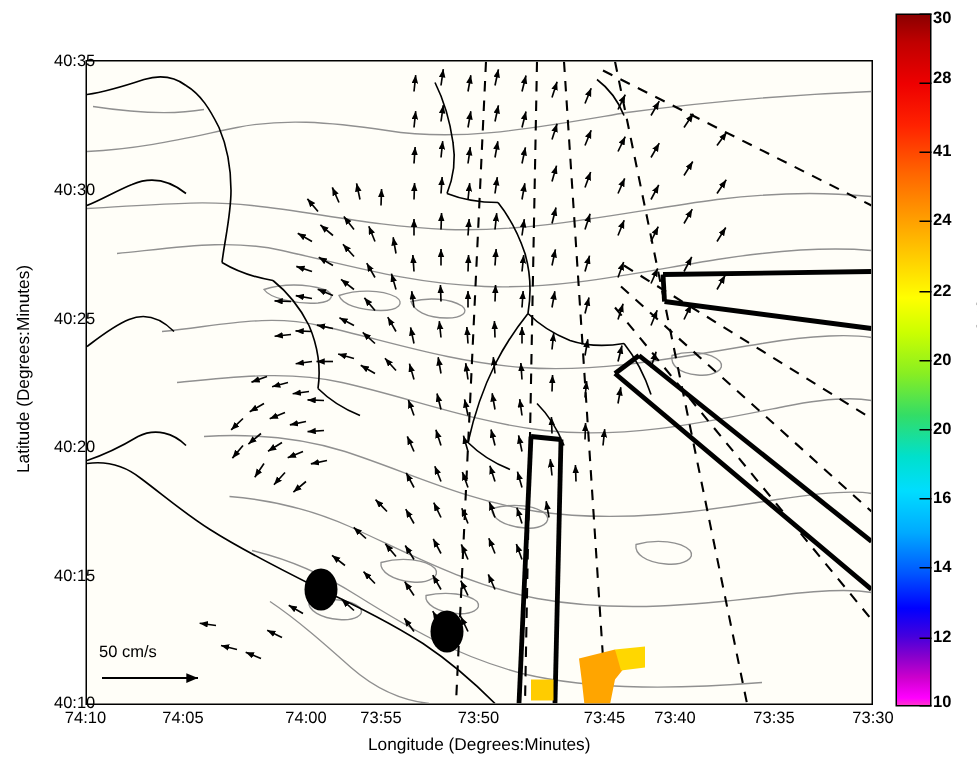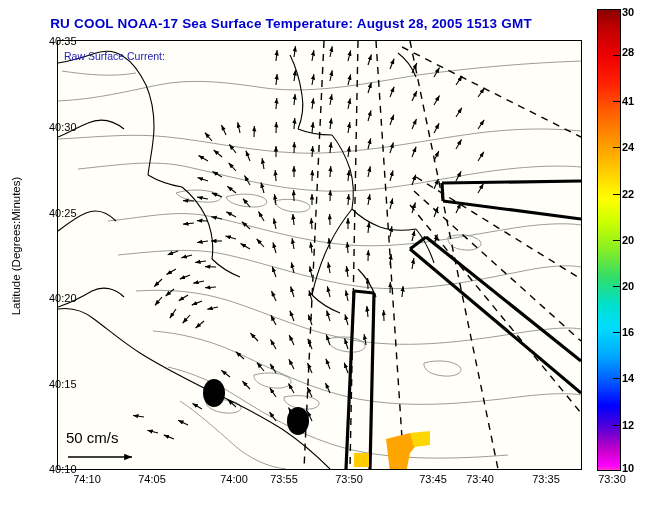--- a/index.html
+++ b/index.html
@@ -23,29 +23,29 @@
   #plotsvg{position:absolute;left:0;top:0;width:523px;height:428px;}
 
   
   #annot{
     position:absolute;left:6px;top:8px;color:#2222bb;font-size:10.5px;
     line-height:14px;white-space:nowrap;
   }
 
   
   #scalebar{position:absolute;left:8px;top:388px;}
-  #scalelabel{font-size:15px;color:#000;white-space:nowrap;}
+  #scalelabel{font-size:11px;color:#000;white-space:nowrap;}
 
   
   .xtick{
     position:absolute;top:473px;font-size:11px;color:#000;
-    transform:translateX(-50%);white-space:nowrap;margin-left:30px;
+    transform:translateX(-50%);white-space:nowrap;
   }
   .ytick{
-    position:absolute;left:49px;font-size:11px;color:#000;
+    position:absolute;left:36px;font-size:11px;color:#000;
     transform:translateY(-50%);text-align:center;white-space:nowrap;
   }
 
   #xlabel{
     position:absolute;left:57px;top:491px;width:525px;text-align:center;
     font-size:11.5px;color:#000;
   }
   #ylabel{
     position:absolute;left:-84px;top:240px;width:200px;text-align:center;
     font-size:11.5px;color:#000;
@@ -67,21 +67,20 @@
     position:absolute;left:576px;top:240px;width:160px;text-align:center;
     font-size:11.5px;font-weight:bold;color:#000;
     transform:rotate(-90deg);transform-origin:center center;
   }
 </style>
 </head>
 <body>
 
 <div id="root">
 
-  <div id="title">RU COOL  NOAA-17  Sea Surface Temperature:  August 28, 2005 1513 GMT</div>
 
   <div id="plot">
 
     <svg id="plotsvg" viewBox="0 0 523 428" preserveAspectRatio="none">
       <defs>
         <marker id="ah" markerWidth="6" markerHeight="6" refX="5" refY="2" orient="auto">
             <path d="M0,0 L5,2 L0,4 z" fill="#000"></path>
           </marker>
         <g id="arw">
             <line x1="0" y1="0" x2="0" y2="-11" stroke="#000" stroke-width="1.1" marker-end="url(#ah)"></line>
@@ -726,21 +725,20 @@
 
       <g>
         <path d="M328,398 L352,392 L360,402 L352,412 L348,432 L332,432 L330,414 z" fill="#ffa500"></path>
         <path d="M352,392 L372,390 L372,404 L356,406 z" fill="#ffd700"></path>
         <rect x="296" y="428" width="16" height="14" fill="#ffcc00"></rect>
       </g>
       <rect x="296" y="412" width="15" height="14" fill="#ffcc00"></rect>
     </svg>
 
     <div id="annot">
-      <div>Raw Surface Current:</div>
     </div>
 
     <div id="scalebar">
       <div id="scalelabel">50 cm/s</div>
       <svg width="90" height="22">
         <defs>
             <marker id="ah2" markerWidth="7" markerHeight="7" refX="6" refY="2.5" orient="auto">
               <path d="M0,0 L6,2.5 L0,5 z" fill="#000"></path>
             </marker>
           </defs>
@@ -759,20 +757,21 @@
   <div class="xtick" style="left:516px">73:35</div>
   <div class="xtick" style="left:582px">73:30</div>
 
   <div class="ytick" style="top:41px">40:35</div>
   <div class="ytick" style="top:127px">40:30</div>
   <div class="ytick" style="top:213px">40:25</div>
   <div class="ytick" style="top:298px">40:20</div>
   <div class="ytick" style="top:384px">40:15</div>
   <div class="ytick" style="top:469px">40:10</div>
 
+  <div id="xlabel">Longitude (Degrees:Minutes)</div>
   <div id="ylabel">Latitude (Degrees:Minutes)</div>
 
   <div id="cbar">
     <div id="cbargrad" style="background:linear-gradient(to bottom,
            #8b0000 0%, #c00000 4%, #ee0000 10%, #ff2200 16%, #ff6600 23%,
            #ff9900 29%, #ffcc00 35%, #ffff00 41%, #ccff00 46%, #88ee22 52%,
            #33dd66 58%, #00e0cc 64%, #00ddff 69%, #00aaff 75%, #0055ff 81%,
            #0000ff 86%, #4400dd 90%, #8800cc 93%, #cc00cc 96%, #ff00ff 99%, #ff33cc 100%);"></div>
   </div>
 

